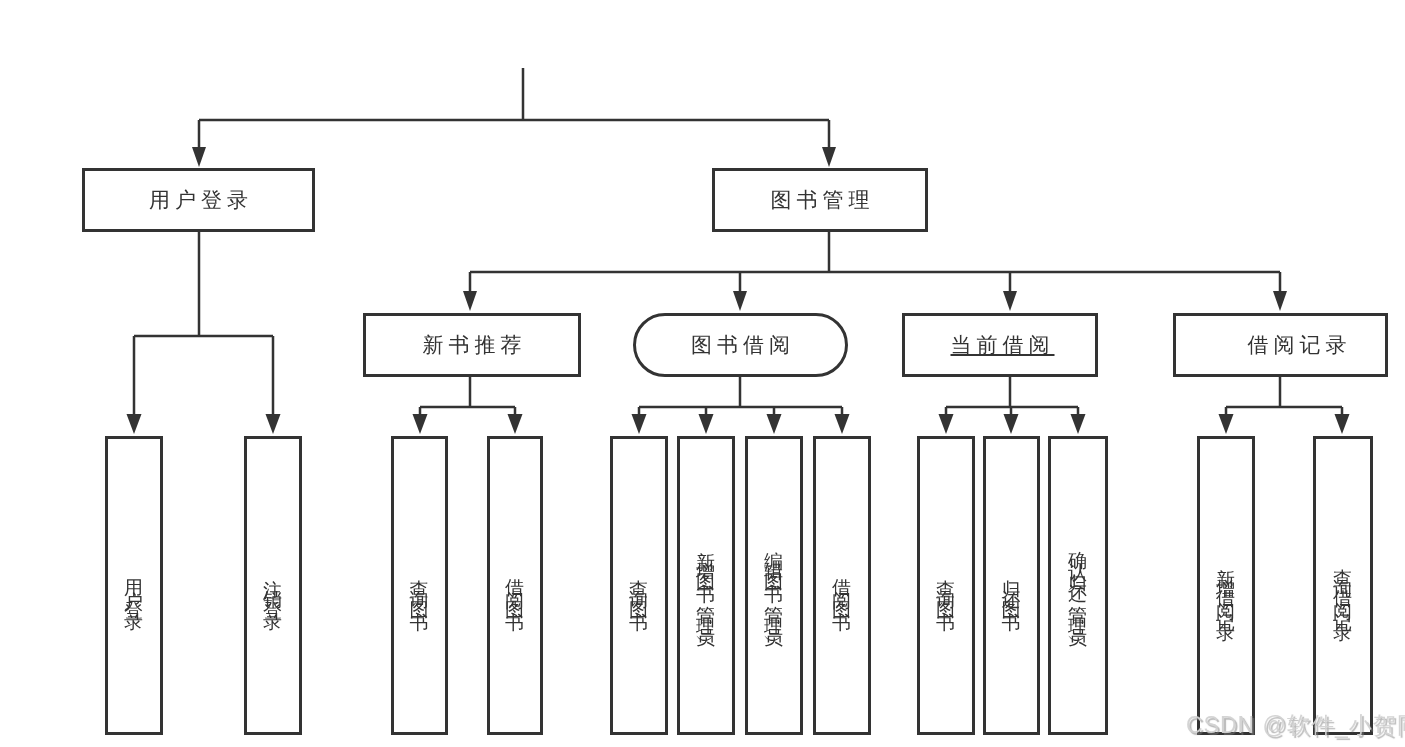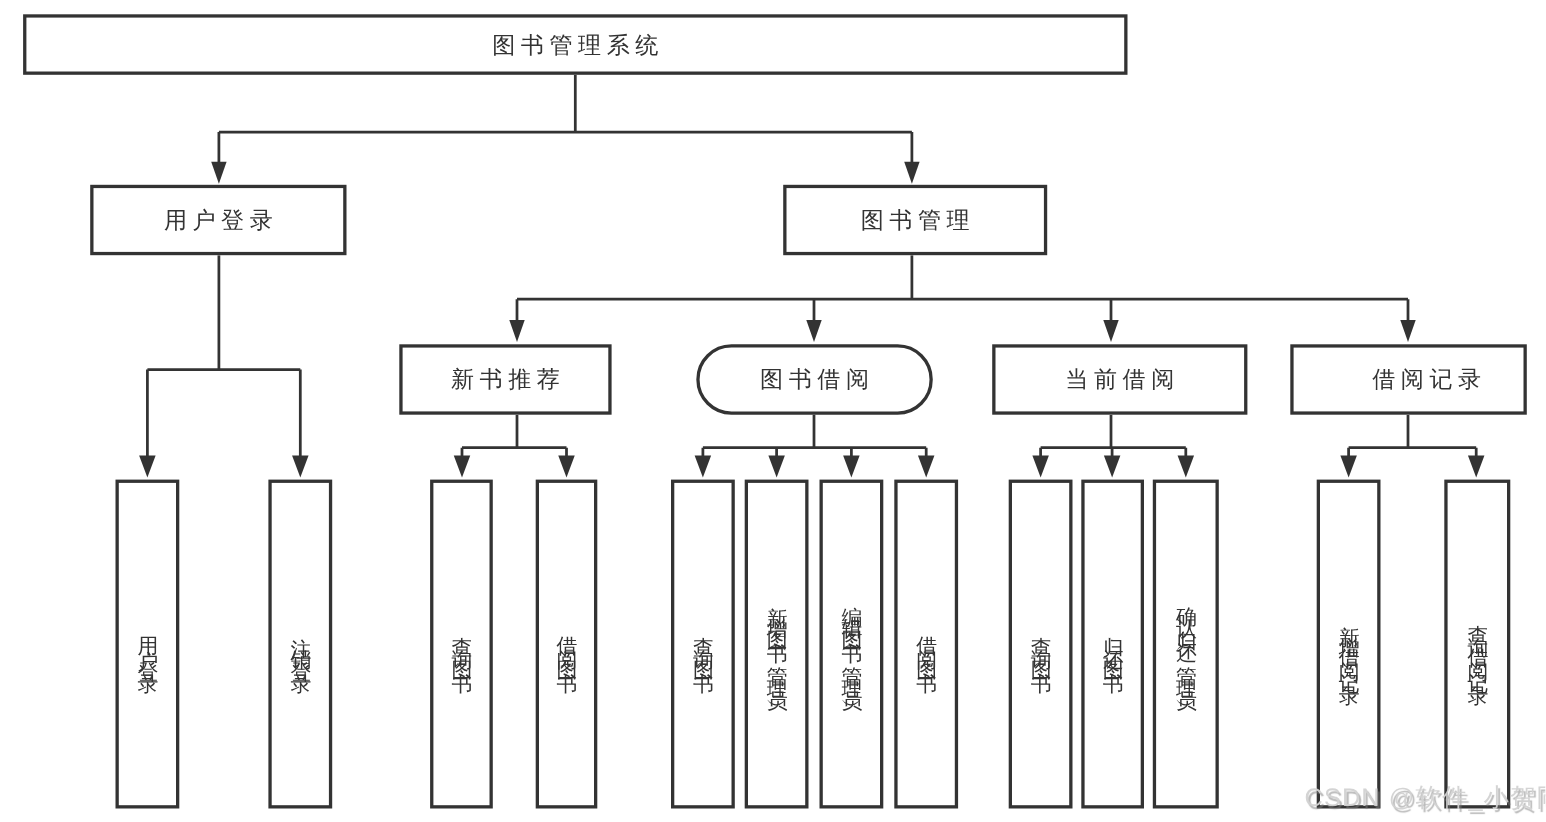--- a/index.html
+++ b/index.html
@@ -98,28 +98,27 @@
       <polygon points="766.5,414 781.5,414 774,434"></polygon>
       <polygon points="834.5,414 849.5,414 842,434"></polygon>
       <polygon points="938.5,414 953.5,414 946,434"></polygon>
       <polygon points="1003.5,414 1018.5,414 1011,434"></polygon>
       <polygon points="1070.5,414 1085.5,414 1078,434"></polygon>
       <polygon points="1218.5,414 1233.5,414 1226,434"></polygon>
       <polygon points="1334.5,414 1349.5,414 1342,434"></polygon>
     </g>
   </svg>
 
-  <div class="node hbox root-box">图书管理系统</div>
 
   <div class="node hbox l2-box" style="left:82px; top:168px; width:233px;">用户登录</div>
-  <div class="node hbox l2-box" style="left:712px; top:168px; width:240px;">图书管理</div>
+  <div class="node hbox l2-box" style="left:712px; top:168px; width:216px;">图书管理</div>
 
-  <div class="node hbox l3-box" style="left:363px; top:313px; width:193px;">新书推荐</div>
+  <div class="node hbox l3-box" style="left:363px; top:313px; width:218px;">新书推荐</div>
   <div class="node hbox l3-box" style="left:633px; top:313px; width:215px;border-radius:32px;">图书借阅</div>
-  <div class="node hbox l3-box" style="left:902px; top:313px; width:232px;">当前借阅</div>
+  <div class="node hbox l3-box" style="left:902px; top:313px; width:196px;text-decoration:underline;">当前借阅</div>
   <div class="node hbox l3-box" style="left:1173px; top:313px; width:215px;padding-left:33px;">借阅记录</div>
 
   <div class="node leaf" style="left:105px; width:58px;">
     <span class="vtext">用户登录</span>
   </div>
   <div class="node leaf" style="left:244px; width:58px;">
     <span class="vtext">注销登录</span>
   </div>
   <div class="node leaf" style="left:391px; width:57px;">
     <span class="vtext">查询图书</span>

